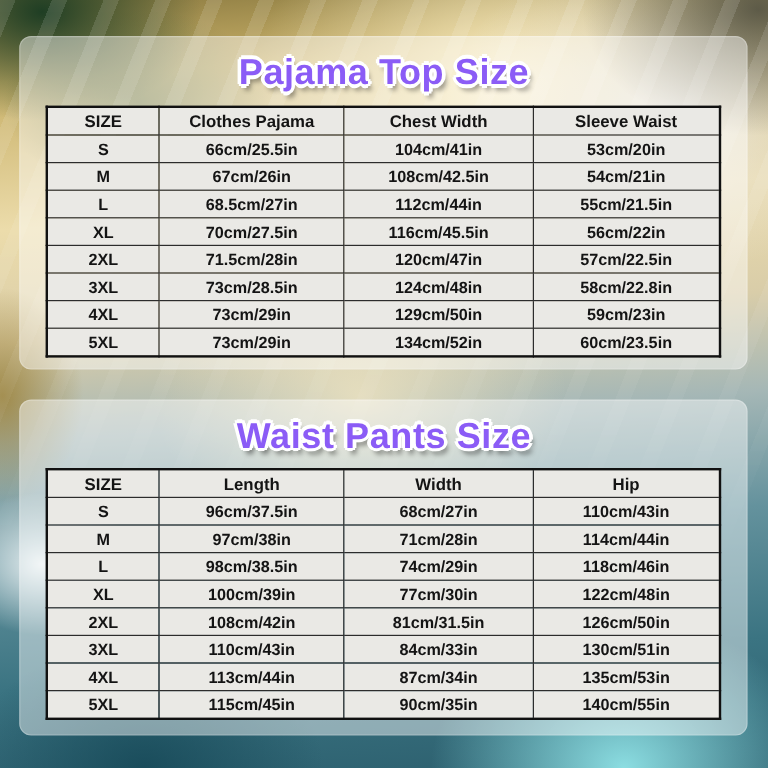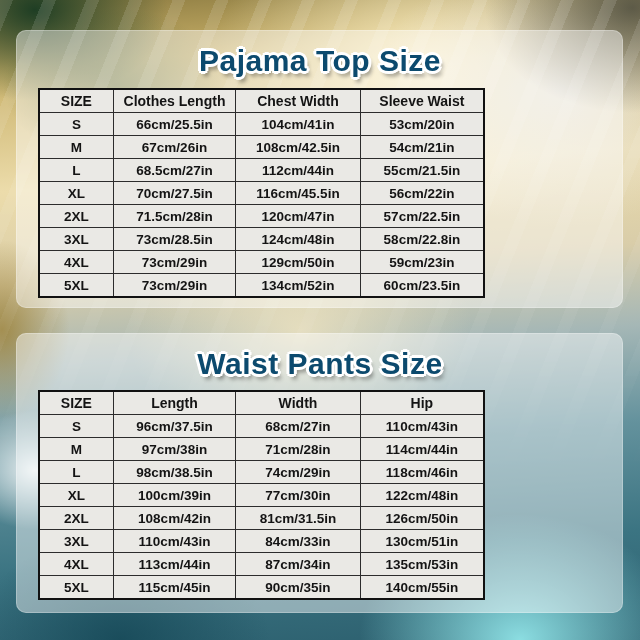--- a/index.html
+++ b/index.html
@@ -39,32 +39,32 @@
     background: rgba(255,255,255,0.45);
     border-radius: 10px;
     box-shadow: 0 0 0 1px rgba(255,255,255,0.25) inset;
   }
   .panel.top   { top: 30px;  height: 278px; }
   .panel.pants { top: 333px; height: 280px; }
 
   
   .chart-title {
     position: absolute; left: 0; right: 0; text-align: center;
-    font-size: 30px; font-weight: bold; letter-spacing: 0.5px; color: #0c4a6e;
+    font-size: 30px; font-weight: bold; letter-spacing: 0.5px; color: #8b5cf6;
     text-shadow:
       -2px -2px 0 #fff, 2px -2px 0 #fff, -2px 2px 0 #fff, 2px 2px 0 #fff,
       -3px 0 0 #fff, 3px 0 0 #fff, 0 -3px 0 #fff, 0 3px 0 #fff,
       3px 5px 4px rgba(0,0,0,0.45);
   }
   .chart-title.t0 { top: 44px; }
   .chart-title.t1 { top: 347px; }
 
   
   table.size-table {
-    position: absolute; left: 38px; width: 447px;
+    position: absolute; left: 38px; width: 563px;
     border-collapse: collapse; table-layout: fixed;
     border: 2px solid #111;
   }
   table.size-table.tb0 { top: 88px; }
   table.size-table.tb1 { top: 390px; }
   .size-table th, .size-table td {
     height: 22px; padding: 0 2px;
     border: 1px solid #2c2c2c;
     background: #eae9e5;
     font-size: 13.5px; font-weight: bold; color: #141414;
@@ -88,21 +88,21 @@
 <table class="size-table tb0">
   <colgroup>
     <col style="width:16.7%">
       <col style="width:27.5%">
       <col style="width:28.0%">
       <col style="width:27.8%">
   </colgroup>
 <thead>
       <tr>
         <th>SIZE</th>
-        <th>Clothes Length</th>
+        <th>Clothes Pajama</th>
         <th>Chest Width</th>
         <th>Sleeve Waist</th>
       </tr>
     </thead>
     <tbody>
       <tr>
         <td>S</td>
         <td>66cm/25.5in</td>
         <td>104cm/41in</td>
         <td>53cm/20in</td>

